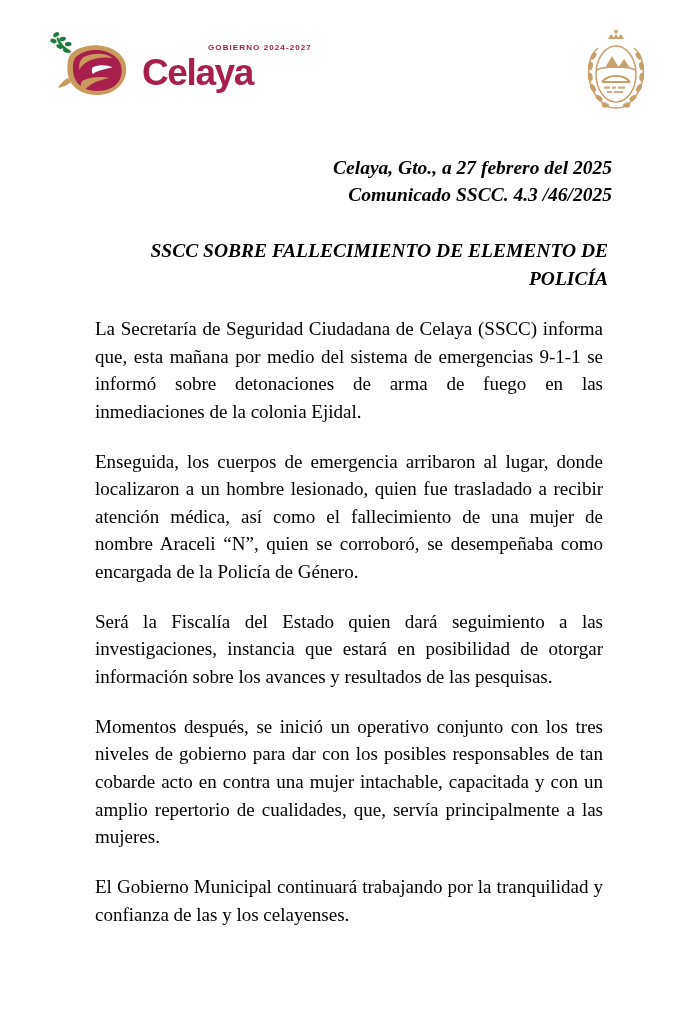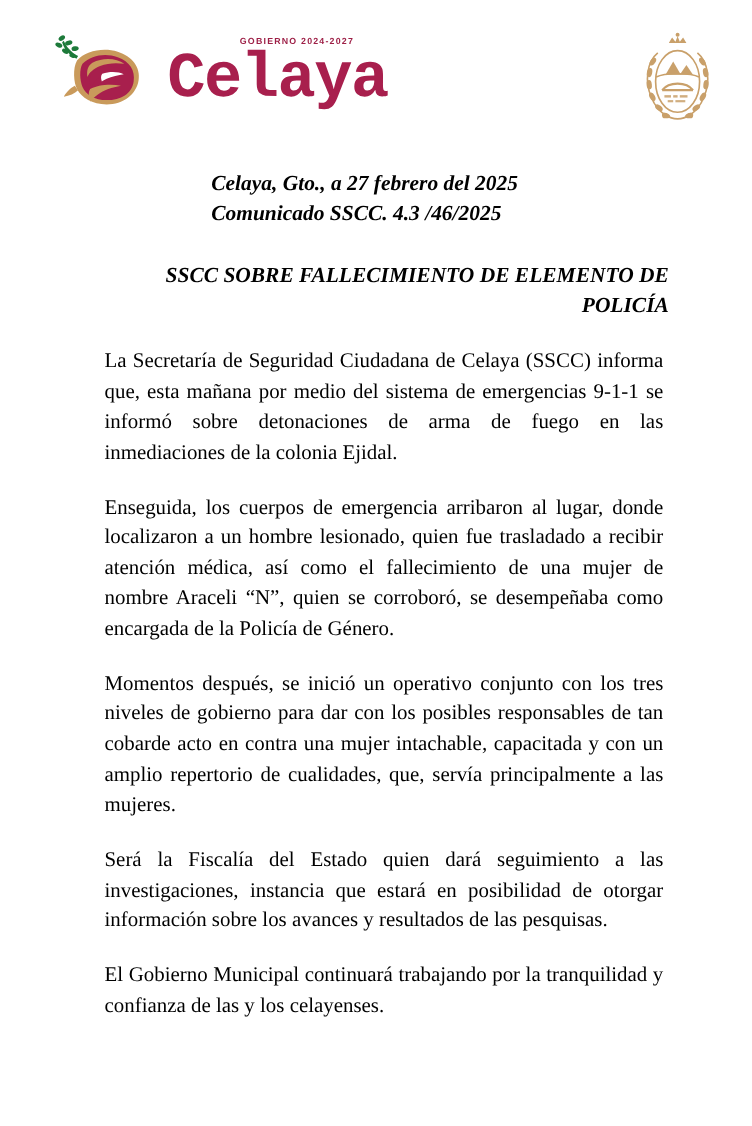--- a/index.html
+++ b/index.html
@@ -36,39 +36,39 @@
 
   .dove-mark {
     width: 96px;
     height: 72px;
     flex: 0 0 96px;
     position: relative;
   }
 
   .wordmark {
     position: relative;
-    margin-left: 12px;
+    margin-left: 2px;
     padding-top: 4px;
   }
 
   .gobierno-line {
     position: absolute;
     top: 0px;
     left: 66px;
     font-family: "Liberation Sans", "DejaVu Sans", sans-serif;
     font-size: 8px;
     font-weight: 700;
     letter-spacing: 1.1px;
     color: #9d1f46;
     white-space: nowrap;
   }
 
   .celaya-word {
-    font-family: Liberation Mono, monospace;
-    font-size: 58px;
+    font-family: Liberation Sans, sans-serif;
+    font-size: 37px;
     font-weight: 700;
     letter-spacing: -1.4px;
     line-height: 0.96;
     color: #a81f4d;
     margin-top: 8px;
   }
 
   .esperanza-word {
     font-family: "Liberation Sans", "DejaVu Sans", sans-serif;
     font-size: 23px;
@@ -88,20 +88,21 @@
     width: 76px;
     height: 96px;
   }
 
   
   .date-block {
     position: absolute;
     top: 155px;
     right: 72px;
     width: 420px;
+    text-align: right;
     font-size: 19.5px;
     font-weight: 700;
     font-style: italic;
     line-height: 1.38;
     white-space: nowrap;
   }
   .date-block .line { display: block; }
 
   
   .doc-title {
@@ -242,16 +243,16 @@
 <div class="date-block">
   <span class="line">Celaya, Gto., a 27 febrero del 2025</span>
   <span class="line">Comunicado SSCC. 4.3 /46/2025</span>
 </div>
 
 <h1 class="doc-title">SSCC SOBRE FALLECIMIENTO DE ELEMENTO DE POLICÍA</h1>
 
 <div class="body-copy">
   <p>La Secretaría de Seguridad Ciudadana de Celaya (SSCC) informa que, esta mañana por medio del sistema de emergencias 9-1-1 se informó sobre detonaciones de arma de fuego en las inmediaciones de la colonia Ejidal.</p>
   <p>Enseguida, los cuerpos de emergencia arribaron al lugar, donde localizaron a un hombre lesionado, quien fue trasladado a recibir atención médica, así como el fallecimiento de una mujer de nombre Araceli “N”, quien se corroboró, se desempeñaba como encargada de la Policía de Género.</p>
+  <p>Será la Fiscalía del Estado quien dará seguimiento a las investigaciones, instancia que estará en posibilidad de otorgar información sobre los avances y resultados de las pesquisas.</p>
   <p>Momentos después, se inició un operativo conjunto con los tres niveles de gobierno para dar con los posibles responsables de tan cobarde acto en contra una mujer intachable, capacitada y con un amplio repertorio de cualidades, que, servía principalmente a las mujeres.</p>
-  <p>Será la Fiscalía del Estado quien dará seguimiento a las investigaciones, instancia que estará en posibilidad de otorgar información sobre los avances y resultados de las pesquisas.</p>
   <p>El Gobierno Municipal continuará trabajando por la tranquilidad y confianza de las y los celayenses.</p>
 </div>
 
 </body></html>

